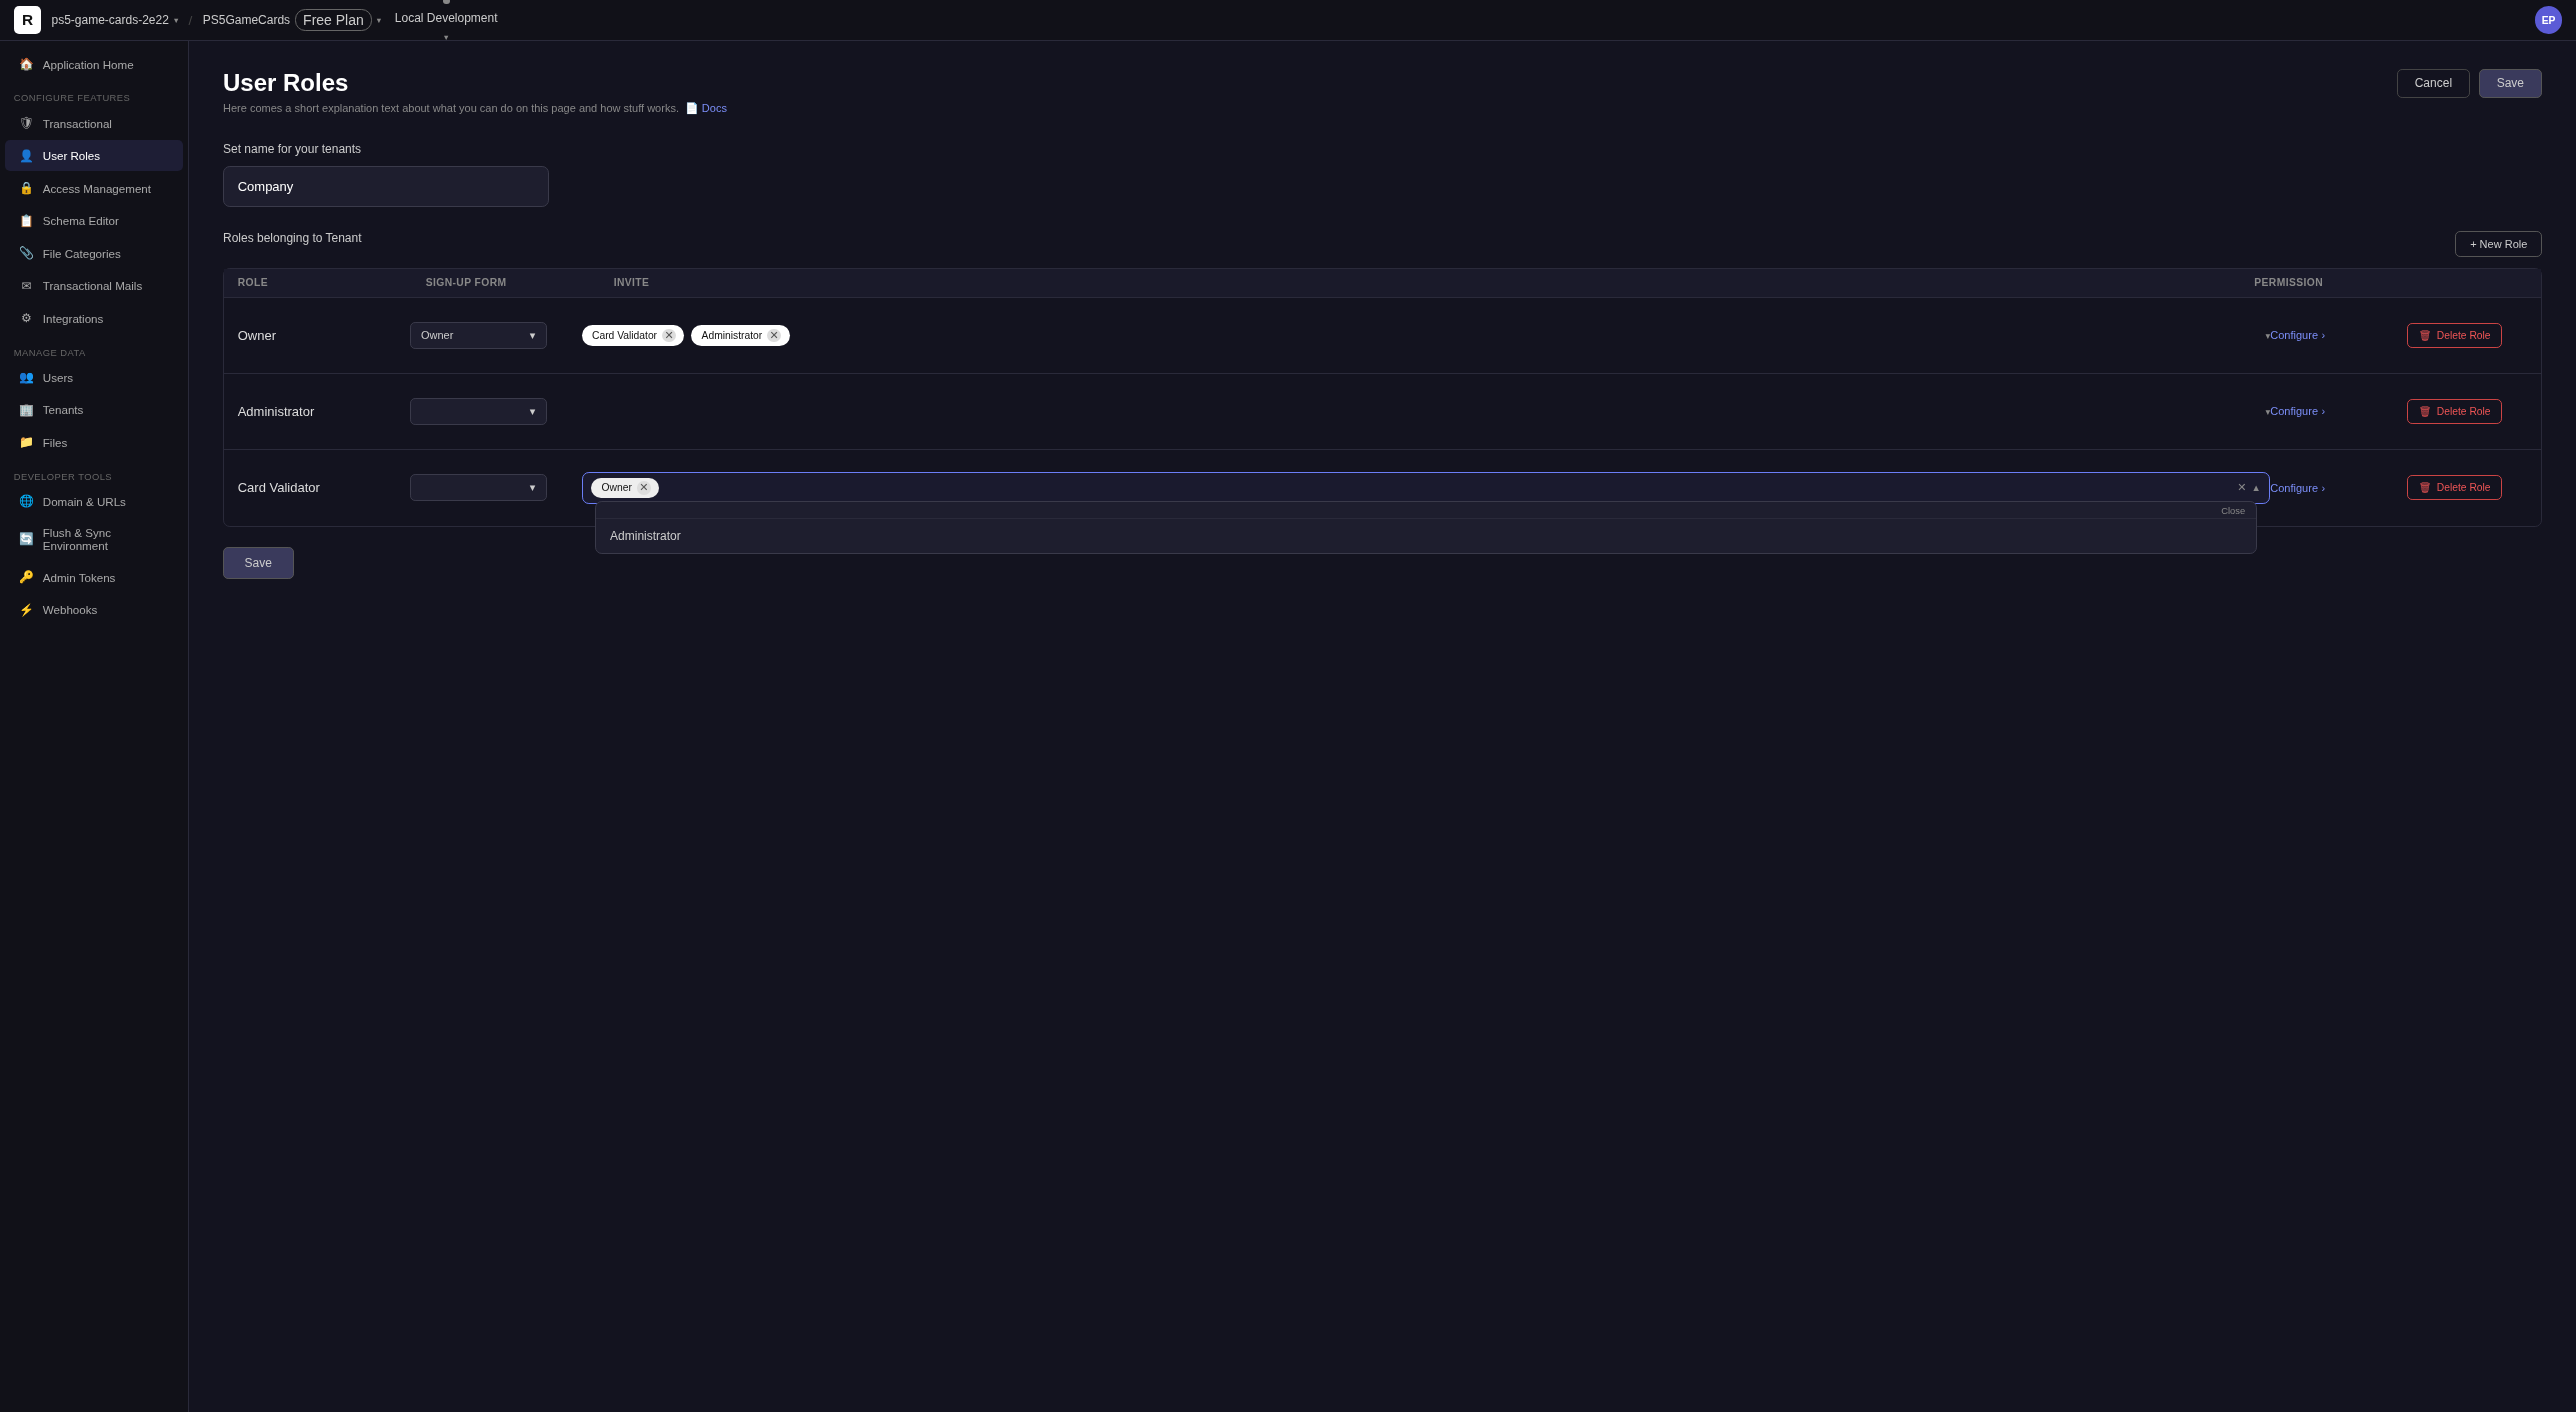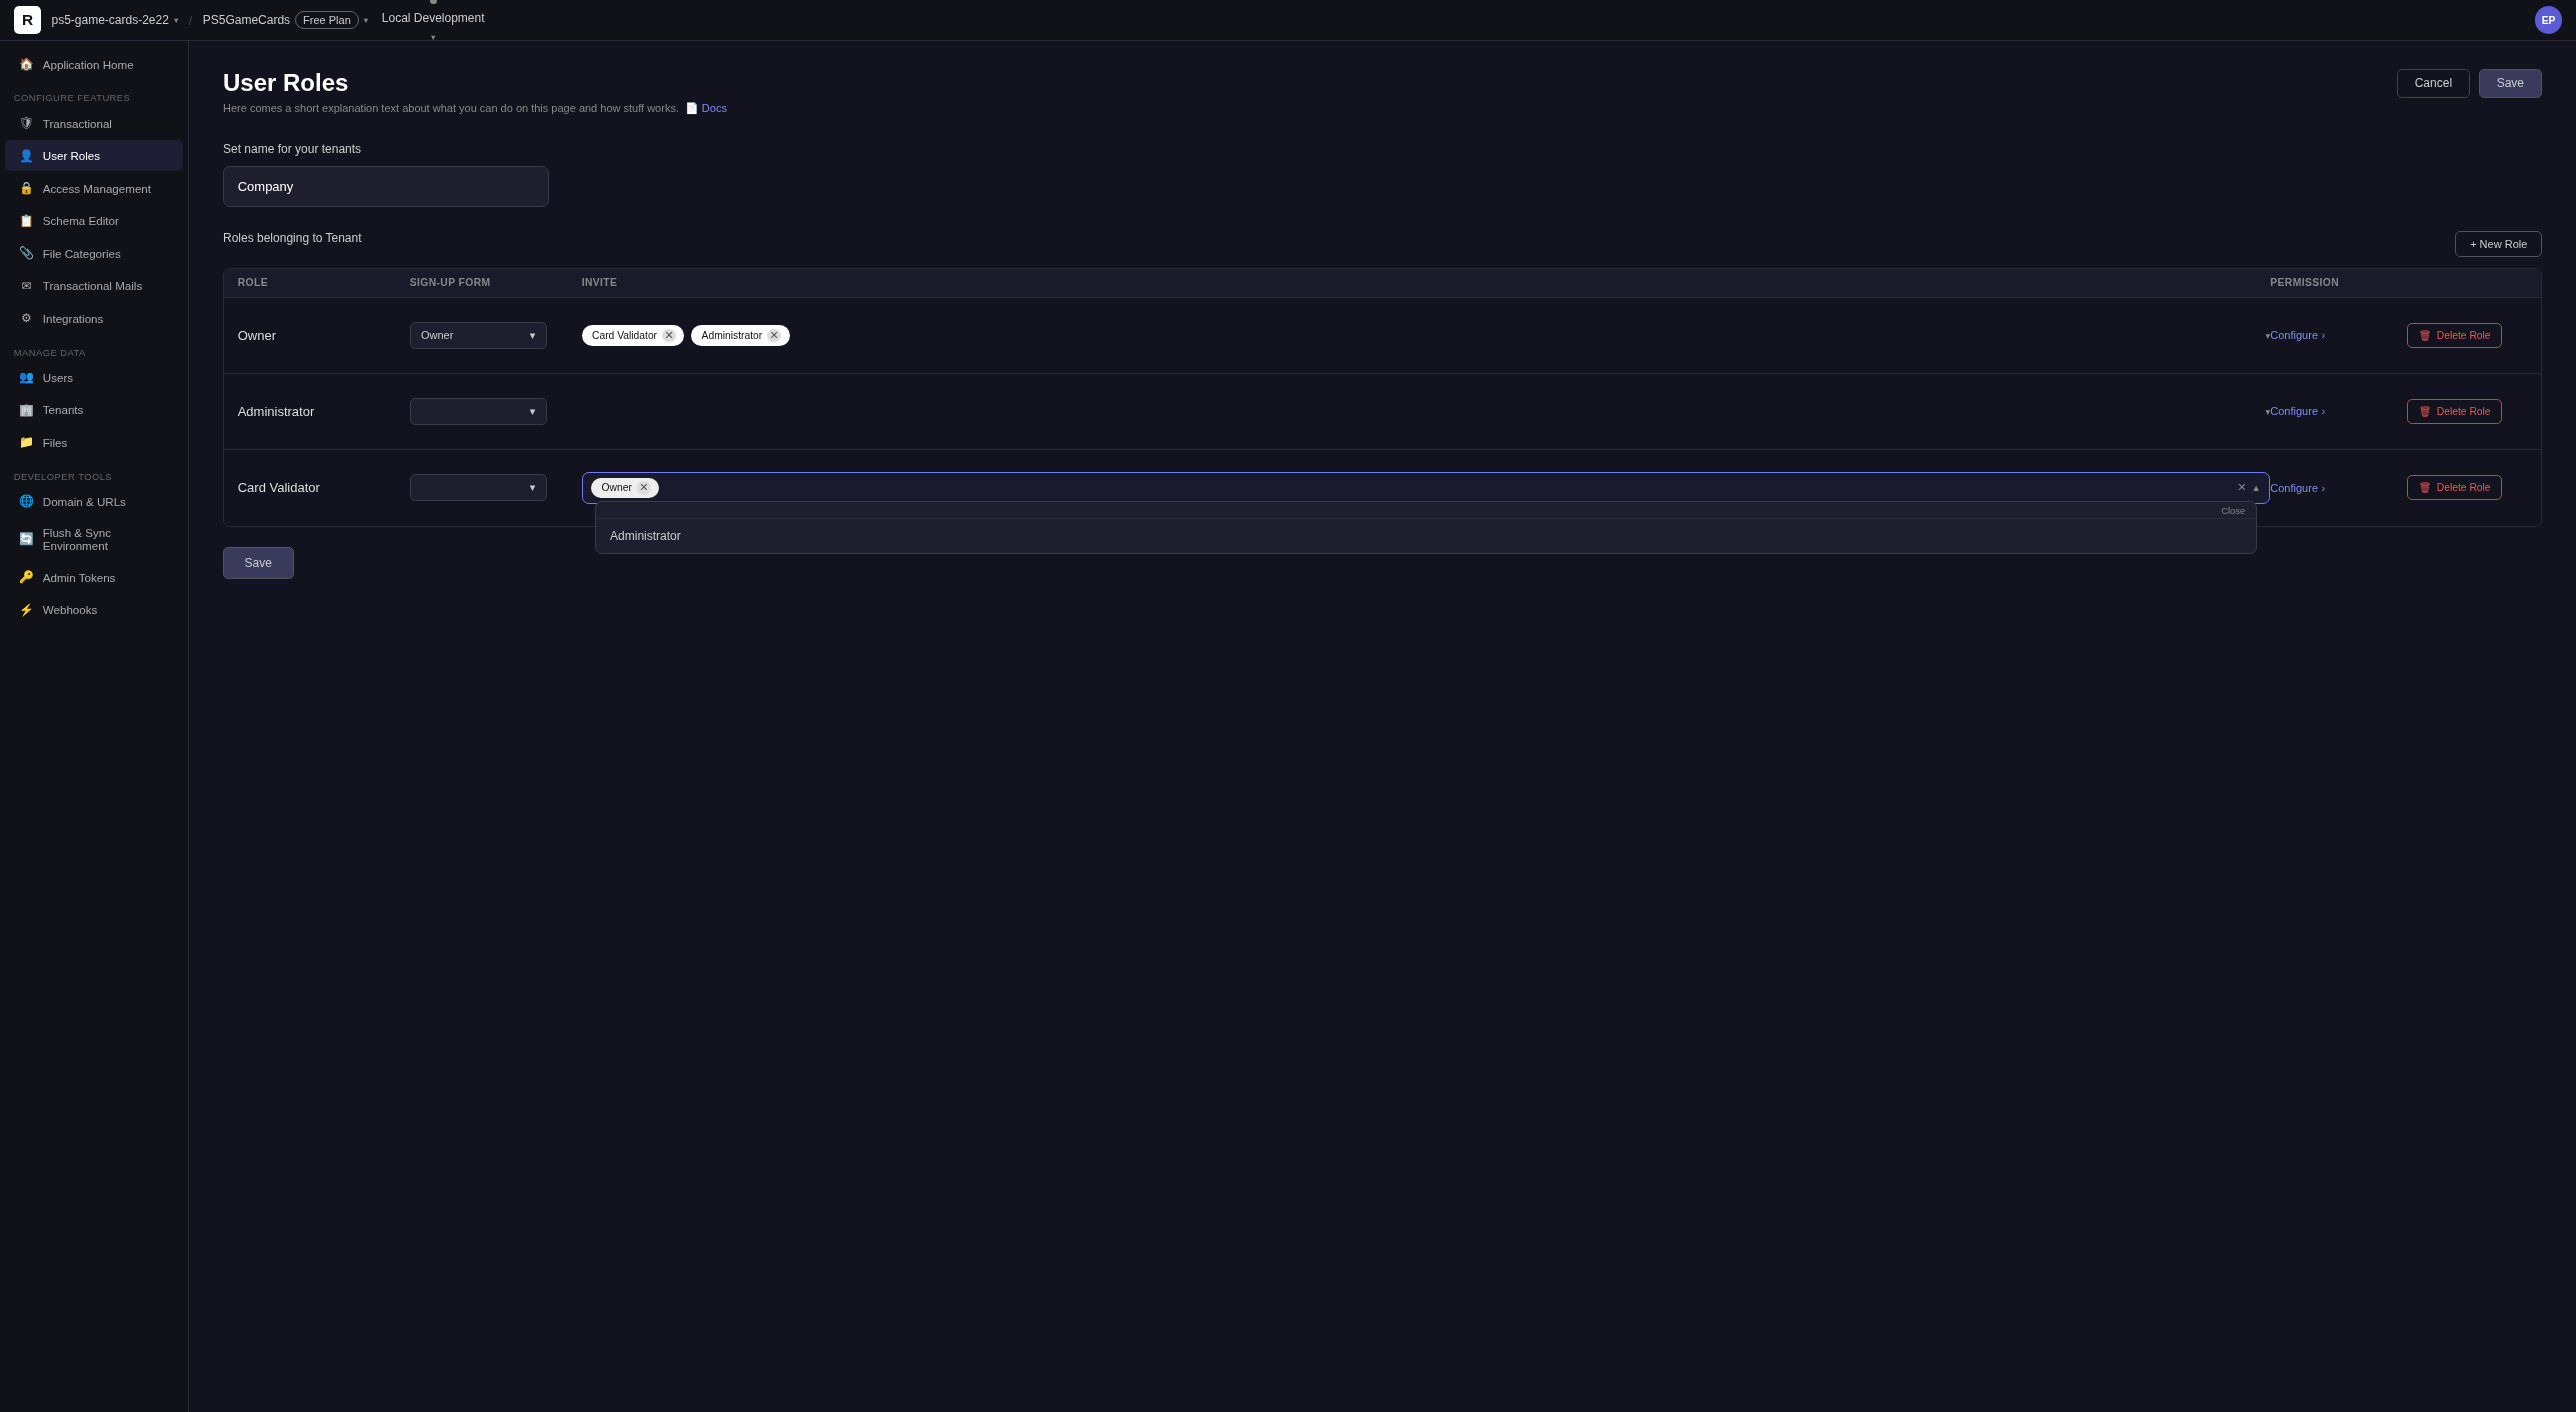--- a/index.html
+++ b/index.html
@@ -38,21 +38,21 @@
     }
     .topbar-sep { color: #444; }
     .topbar-project {
       display: flex; align-items: center; gap: 5.1px;
       color: #ccc; font-size: 12px; cursor: pointer;
     }
     .badge-free {
       background: transparent;
       border: 0.9px solid #666;
       color: #ccc;
-      font-size: 11px;
+      font-size: 14px;
       padding: 1.7px 6.9px;
       border-radius: 10.3px;
       text-align: center;
     }
     .topbar-env {
       display: flex; align-items: center; gap: 7px;
       color: #ccc; font-size: 12px; cursor: pointer;
       margin-left: 3.4px;
       flex-direction: column;
     }
@@ -194,20 +194,21 @@
       border: 0.9px solid #2a2a3a;
       border-radius: 6.9px;
       overflow: visible;
     }
     .table-head {
       display: grid;
       grid-template-columns: 172px 172px 1fr 137px 120px;
       background: #1a1a2a;
       border-bottom: 0.9px solid #2a2a3a;
       padding: 8.6px 13.7px;
+      gap: 16px;
     }
     .th {
       font-size: 10.3px; color: #888; font-weight: 600;
       text-transform: uppercase; letter-spacing: 0.04em;
     }
     .table-row-grid {
       display: grid;
       grid-template-columns: 172px 172px 1fr 137px 120px;
       align-items: center;
       padding: 0 13.7px;

